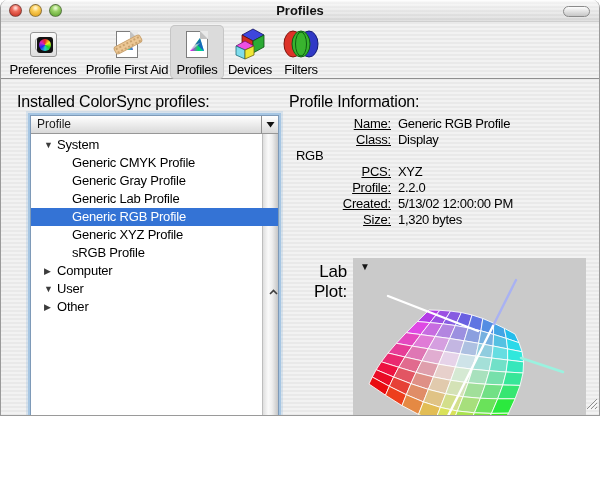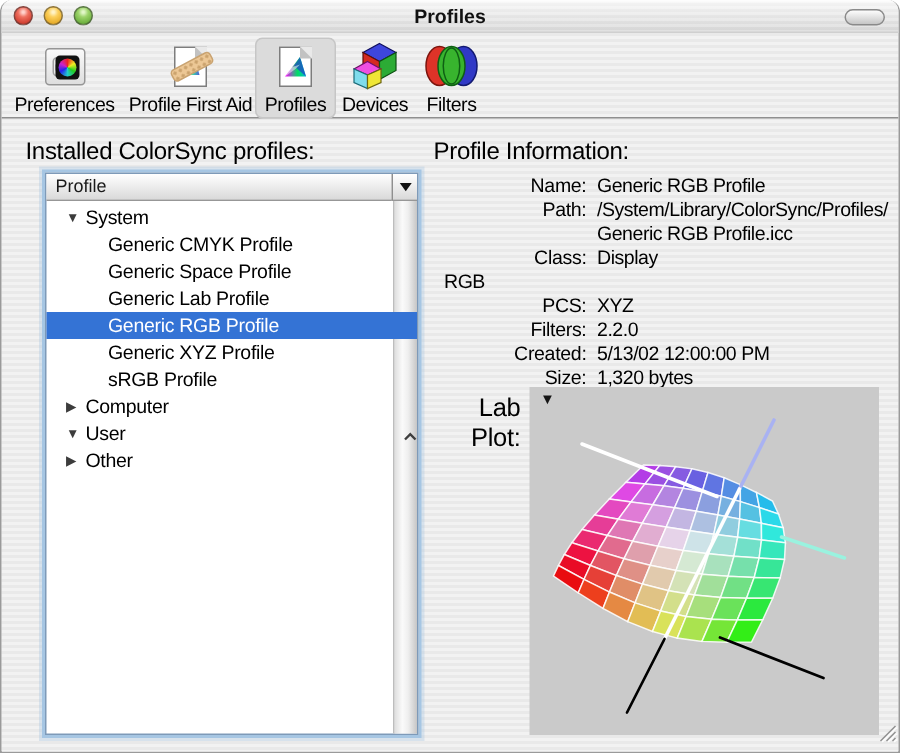--- a/index.html
+++ b/index.html
@@ -1,18 +1,18 @@
 <!DOCTYPE html>
 <html><head>
 <meta charset="utf-8">
 <style>
   * { margin:0; padding:0; box-sizing:border-box; }
   html,body { background:#ffffff; font-family:"Liberation Sans", sans-serif; }
   .window {
-    position:relative; width:600px; height:502px; overflow:hidden;
+    position:relative; width:600px; height:416px; overflow:hidden;
     border-radius:8px 8px 0 0;
     border:1px solid #9a9a9a; border-top:none;
     background:repeating-linear-gradient(to bottom,#f2f2f2 0px,#f2f2f2 2px,#e9e9e9 2px,#e9e9e9 4px);
   }
   
   .titlebar {
     position:absolute; left:0; top:0; width:100%; height:22px;
     background:linear-gradient(to bottom,rgba(255,255,255,.65),rgba(0,0,0,.07)),
                repeating-linear-gradient(to bottom,#f0f0f0 0 2px,#e4e4e4 2px 4px);
     box-shadow:inset 0 1px 0 #fdfdfd, inset 0 -1px 0 #cfcfcf;
@@ -75,21 +75,21 @@
   .row { position:relative; height:18px; line-height:18px; font-size:13px; letter-spacing:-0.2px;
     color:#000; white-space:nowrap; display:flex; align-items:center; }
   .row .disc { display:inline-block; width:13px; margin-left:13px; font-size:9px; color:#3c3c3c; }
   .row.item { padding-left:41px; }
   .row.selected { background:#3473d5; color:#fff; }
   .splitter-caret { position:absolute; left:267px; top:282px; }
   
   .fields { position:absolute; left:288px; top:116px; }
   .field-row { display:flex; }
   .f-label { width:102px; text-align:right; font-size:13px; letter-spacing:-0.2px; color:#000;
-    line-height:16px; }
+    line-height:16px;text-decoration:underline; }
   .f-values { margin-left:7px; font-size:13px; letter-spacing:-0.3px; color:#000; line-height:16px;
     white-space:nowrap; }
   .plot-label { position:absolute; left:288px; top:262px; width:58px; text-align:right;
     font-size:17px; letter-spacing:-0.2px; }
   .plot { position:absolute; left:352px; top:258px; width:233px; height:232px; background:#cacaca; }
   .plot-disc { position:absolute; left:7px; top:3px; font-size:10px; color:#151515; }
   .resize-grip { position:absolute; right:1px; bottom:1px; }
 </style>
 </head>
 <body>
@@ -196,21 +196,21 @@
         <div class="row group">
     <span class="disc">▼</span>
     <span class="row-label">System</span>
   </div>
         <div class="row item">
 
     <span class="row-label">Generic CMYK Profile</span>
   </div>
         <div class="row item">
 
-    <span class="row-label">Generic Space Profile</span>
+    <span class="row-label">Generic Gray Profile</span>
   </div>
         <div class="row item">
 
     <span class="row-label">Generic Lab Profile</span>
   </div>
         <div class="row item selected">
 
     <span class="row-label">Generic RGB Profile</span>
   </div>
         <div class="row item">
@@ -244,48 +244,41 @@
 
   <div class="fields">
       <div class="field-row">
     <div class="f-label">Name:</div>
     <div class="f-values">
       <div>Generic RGB Profile</div>
 
     </div>
   </div>
       <div class="field-row">
-    <div class="f-label">Path:</div>
-    <div class="f-values">
-      <div>/System/Library/ColorSync/Profiles/</div>
-      <div>Generic RGB Profile.icc</div>
-    </div>
-  </div>
-      <div class="field-row">
     <div class="f-label">Class:</div>
     <div class="f-values">
       <div>Display</div>
 
     </div>
   </div>
       <div class="field-row">
     <div class="f-values">
       <div>RGB</div>
 
     </div>
   </div>
       <div class="field-row">
     <div class="f-label">PCS:</div>
     <div class="f-values">
       <div>XYZ</div>
 
     </div>
   </div>
       <div class="field-row">
-    <div class="f-label">Filters:</div>
+    <div class="f-label">Profile:</div>
     <div class="f-values">
       <div>2.2.0</div>
 
     </div>
   </div>
       <div class="field-row">
     <div class="f-label">Created:</div>
     <div class="f-values">
       <div>5/13/02 12:00:00 PM</div>
 

